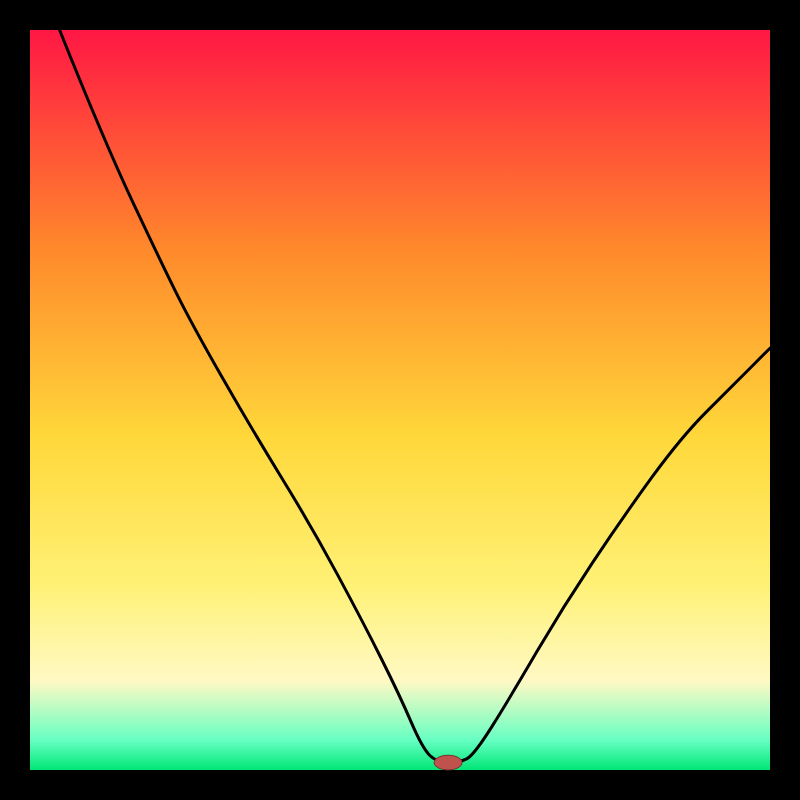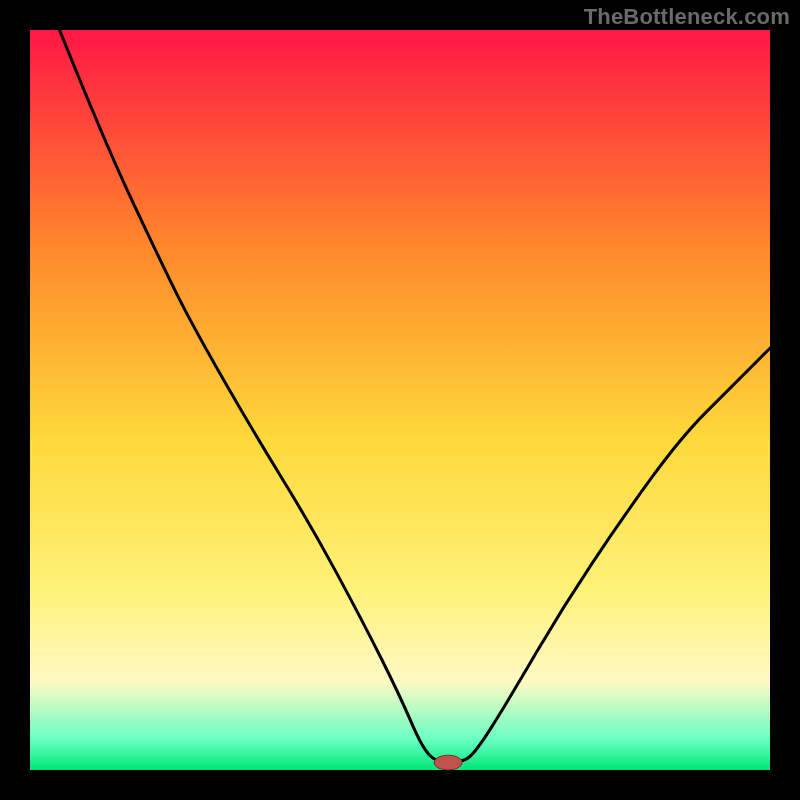--- a/index.html
+++ b/index.html
@@ -29,21 +29,20 @@
   svg {
     position: absolute;
     top: 0;
     left: 0;
   }
 </style>
 </head>
 <body>
 
 <div class="figure">
-  <div class="watermark">TheBottleneck.com</div>
 
   <svg id="plot-svg" width="800" height="800">
     <defs>
       <linearGradient id="bg-grad" x1="0" y1="0" x2="0" y2="1">
 
       <stop offset="0%" stop-color="#ff1744"></stop>
           <stop offset="30%" stop-color="#ff8a2b"></stop>
           <stop offset="55%" stop-color="#ffd83a"></stop>
           <stop offset="75%" stop-color="#fff176"></stop>
           <stop offset="88%" stop-color="#fff9c4"></stop>

